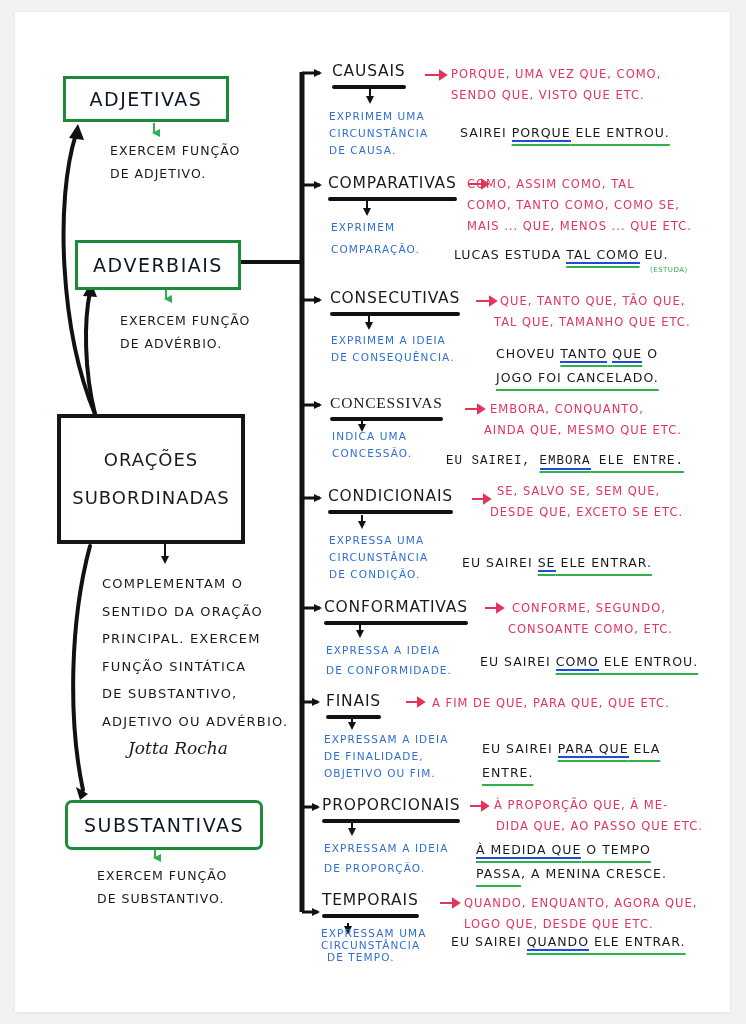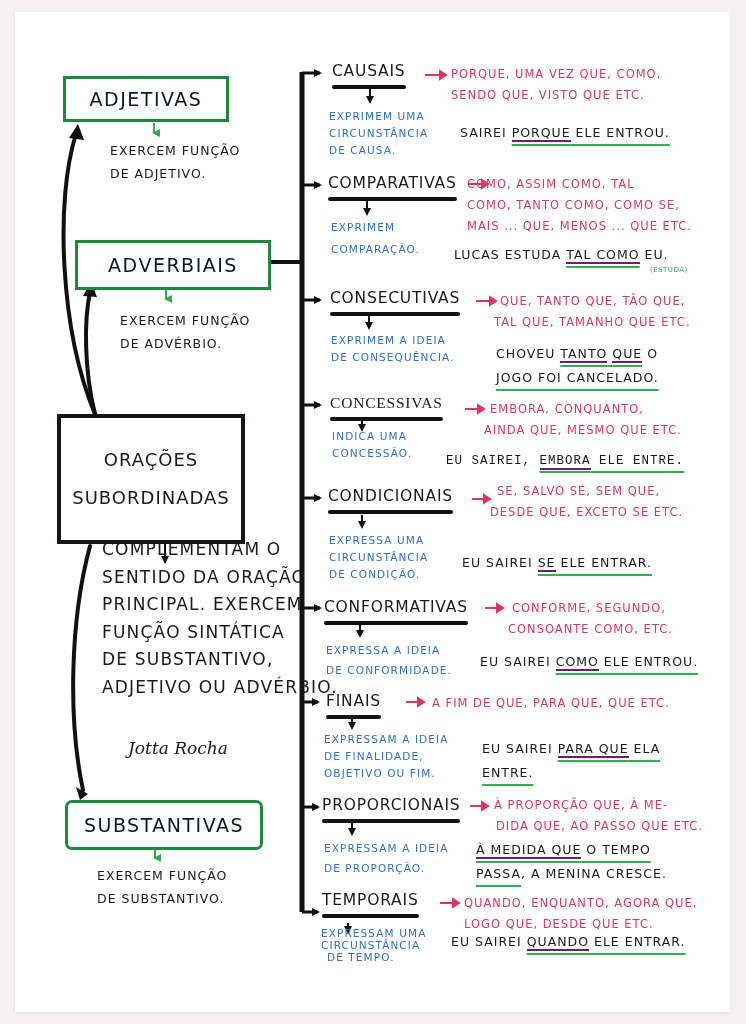--- a/index.html
+++ b/index.html
@@ -25,33 +25,33 @@
     display: flex; align-items: center; justify-content: center;
     box-sizing: border-box;
   }
   .ltext { position: absolute; font-size: 12.5px; line-height: 23px; color: #1a1a1a; letter-spacing: 1px; }
   .mainbox {
     position: absolute; left: 57px; top: 414px; width: 188px; height: 130px;
     border: 4px solid #1a1418; box-sizing: border-box; background: #fff;
     display: flex; flex-direction: column; justify-content: center; align-items: center;
     font-size: 18px; line-height: 38px; color: #1a1a1a; letter-spacing: 1px;
   }
-  .desc { position: absolute; left: 102px; top: 536px; font-size: 17px; line-height: 27.5px; color: #1a1a1a; letter-spacing: 1.2px; }
+  .desc { position: absolute; left: 102px; top: 570px; font-size: 13px; line-height: 27.5px; color: #1a1a1a; letter-spacing: 1.2px; }
   .signature { position: absolute; left: 128px; top: 738px; font-family: "DejaVu Serif", serif; font-style: italic; text-transform: none; font-size: 17px; color: #1a1a1a; }
 
   
   .ctitle {
     position: absolute; font-size: 15.5px; color: #1a1a1a; letter-spacing: 0.8px;
     padding-bottom: 3px;
   }
   .ctitle .bar { position: absolute; left: 0; right: 0; bottom: -6px; height: 4px; background: #111; border-radius: 2px; }
   .conj { position: absolute; font-size: 11.5px; line-height: 21px; color: #e2345d; letter-spacing: 1px; }
   .cdesc { position: absolute; font-size: 10.5px; line-height: 17px; color: #2f6fd1; letter-spacing: 1.1px; }
   .example { position: absolute; font-size: 12.5px; line-height: 24px; color: #1a1a1a; letter-spacing: 1px; }
-  .u-red { border-bottom: 2px solid #701a75; margin-top: 21px; }
+  .u-red { border-bottom: 2px solid #1d4ed8; margin-top: 21px; }
   .u-green { text-decoration: underline; text-decoration-color: #2fb24c; text-decoration-thickness: 2px; text-underline-offset: 7px; }
   .note { position: absolute; font-size: 7px; color: #2fae52; letter-spacing: 0.5px; }
 </style>
 </head>
 <body>
 
 <div class="page"></div>
 
 <svg class="wires" viewBox="0 0 746 1024">
   <defs>
@@ -131,21 +131,21 @@
 </svg>
 
 <div class="gbox" style="left:63px;top:76px;width:166px;height:46px;">
   <span>ADJETIVAS</span>
 </div>
 <div class="ltext" style="left:110px;top:139px;">
   <div>EXERCEM FUNÇÃO</div>
   <div>DE ADJETIVO.</div>
 </div>
 
-<div class="gbox" style="left:75px;top:240px;width:196px;height:50px;">
+<div class="gbox" style="left:75px;top:240px;width:166px;height:50px;">
   <span>ADVERBIAIS</span>
 </div>
 <div class="ltext" style="left:120px;top:309px;">
   <div>EXERCEM FUNÇÃO</div>
   <div>DE ADVÉRBIO.</div>
 </div>
 
 <div class="mainbox">
   <div>ORAÇÕES</div>
   <div>SUBORDINADAS</div>

